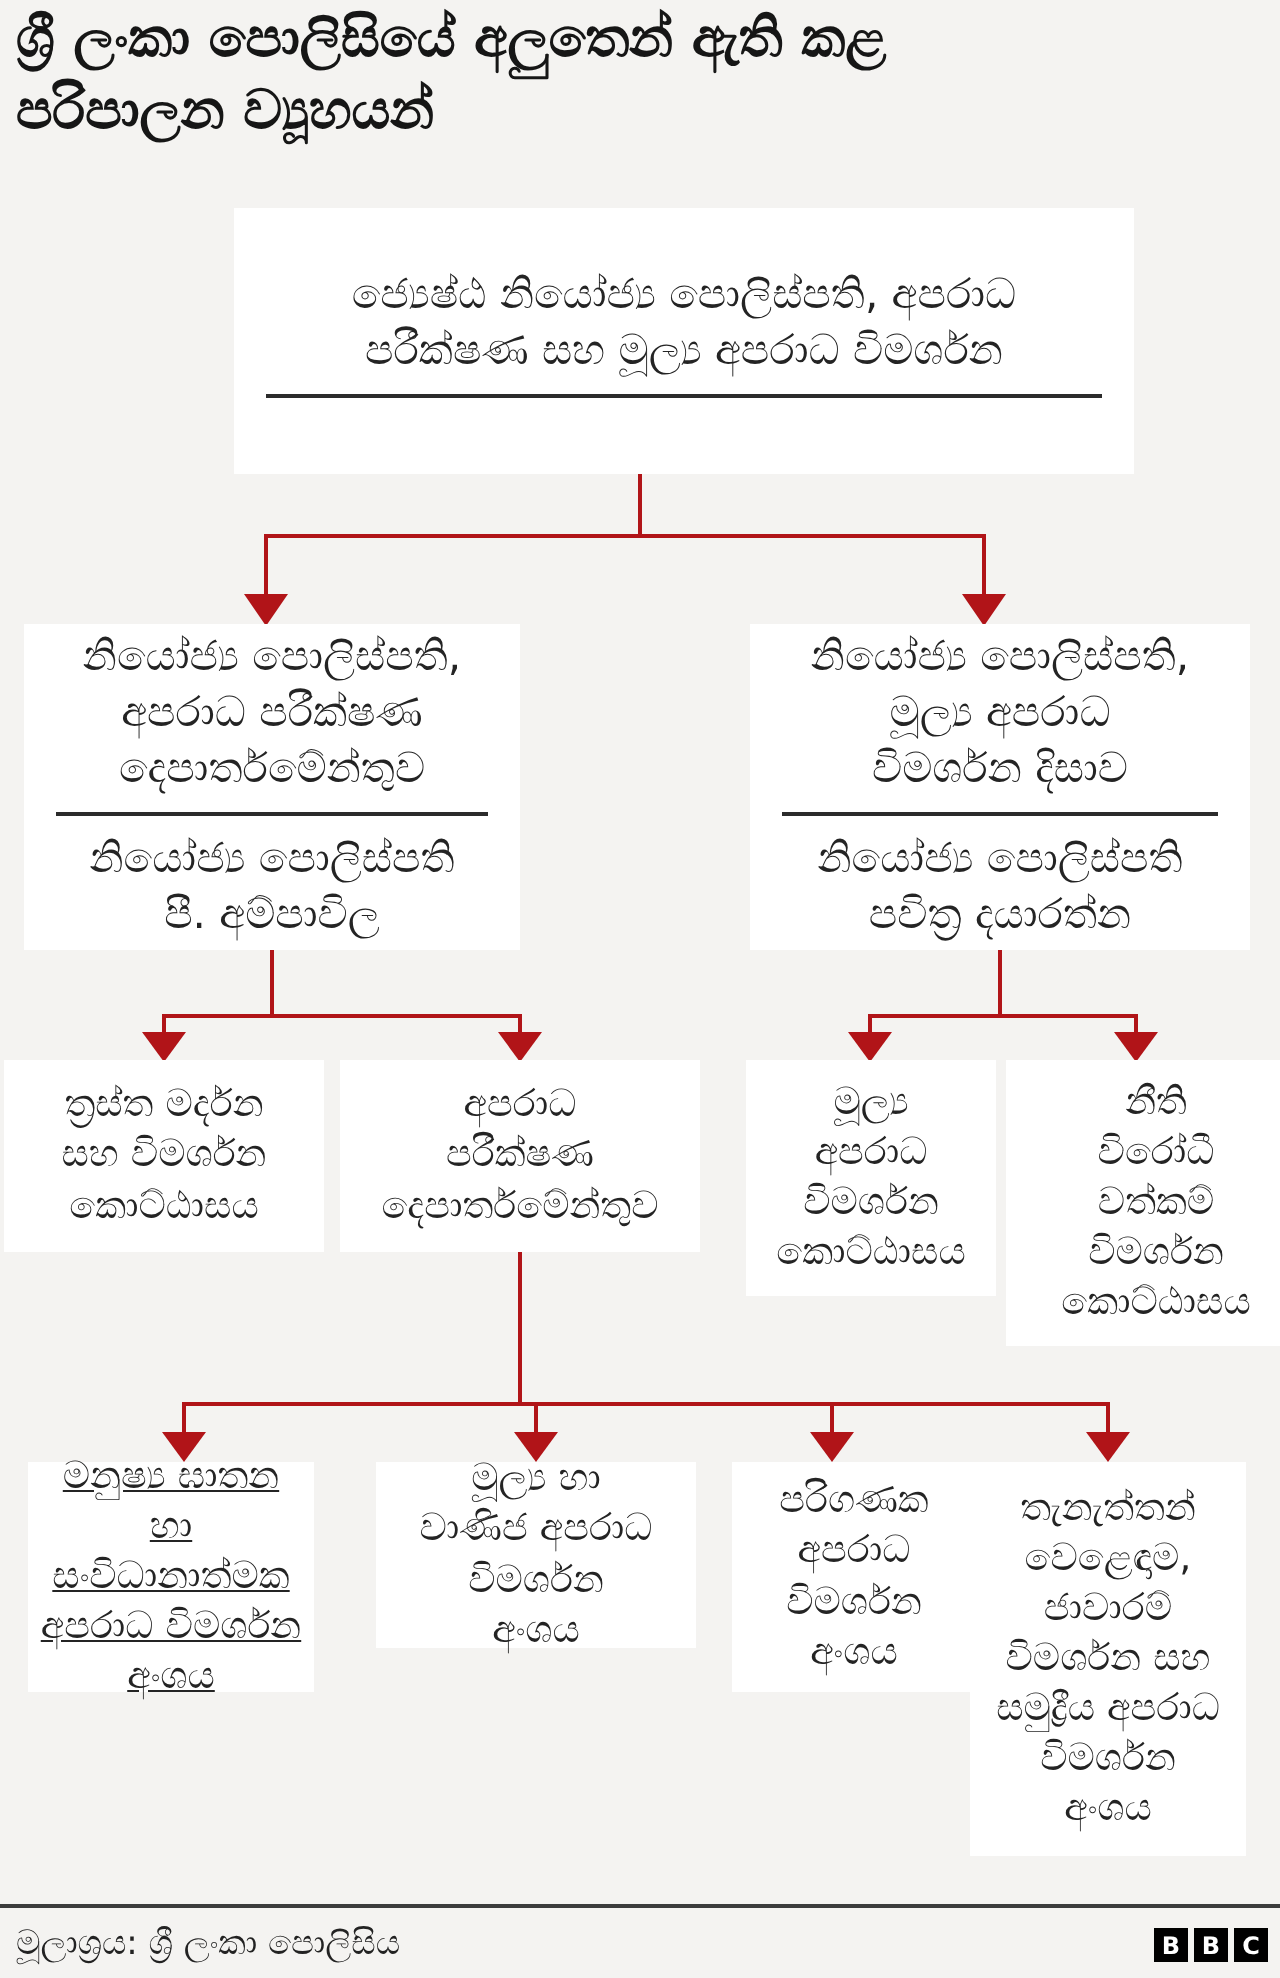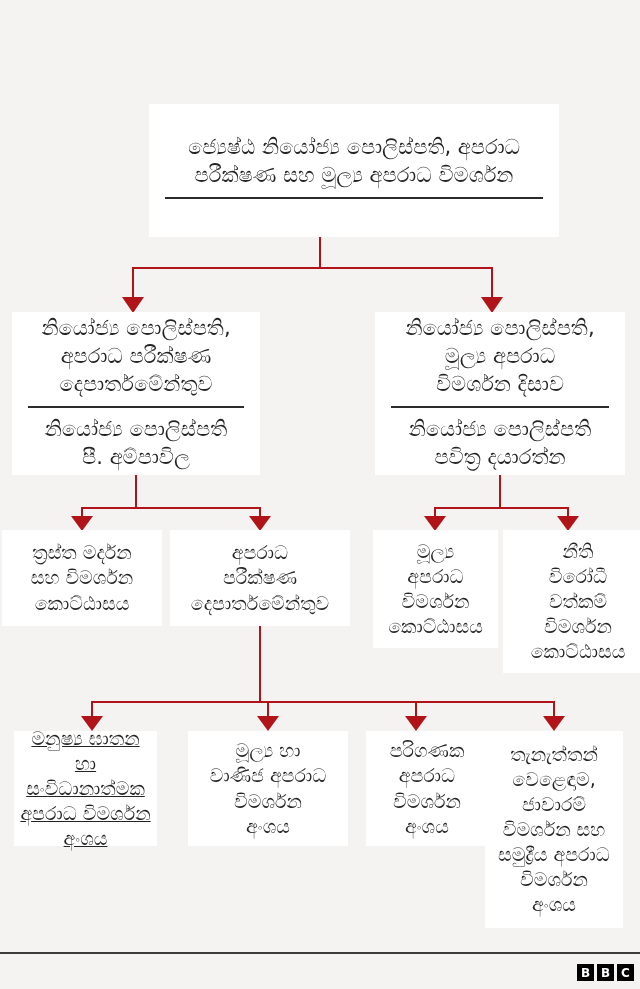--- a/index.html
+++ b/index.html
@@ -78,20 +78,22 @@
     display: flex;
     align-items: center;
     justify-content: center;
   }
 </style>
 </head>
 <body>
 
 <div class="canvas">
 
+  <h1 class="title">ශ්‍රී ලංකා පොලිසියේ අලුතෙන් ඇති කළ
+පරිපාලන ව්‍යූහයන්</h1>
 
   <svg class="connectors" viewBox="0 0 640 989" xmlns="http://www.w3.org/2000/svg">
     <g stroke="#b11418" stroke-width="2" fill="none">
 
       <path d="M320 237 V268"></path>
       <path d="M133 268 H492"></path>
       <path d="M133 267 V298"></path>
       <path d="M492 267 V298"></path>
 
       <path d="M136 475 V508"></path>
@@ -118,21 +120,21 @@
       <polygon points="249,516 271,516 260,531"></polygon>
       <polygon points="424,516 446,516 435,531"></polygon>
       <polygon points="557,516 579,516 568,531"></polygon>
       <polygon points="81,716 103,716 92,731"></polygon>
       <polygon points="257,716 279,716 268,731"></polygon>
       <polygon points="405,716 427,716 416,731"></polygon>
       <polygon points="543,716 565,716 554,731"></polygon>
     </g>
   </svg>
 
-  <div class="node lg" style="left:117px; top:104px; width:410px; height:133px;margin-left:32px;">
+  <div class="node lg" style="left:117px; top:104px; width:450px; height:133px;">
     <div class="txt">ජ්‍යෙෂ්ඨ නියෝජ්‍ය පොලිස්පති, අපරාධ
 පරීක්ෂණ සහ මූල්‍ය අපරාධ විමර්ශන</div>
     <div class="divider"></div>
   </div>
 
   <div class="node lg" style="left:12px; top:312px; width:248px; height:163px;">
     <div class="txt">නියෝජ්‍ය පොලිස්පති,
 අපරාධ පරීක්ෂණ
 දෙපාර්තමේන්තුව</div>
     <div class="divider"></div>
@@ -176,21 +178,21 @@
 කොට්ඨාසය</div>
   </div>
 
   <div class="node" style="left:14px; top:731px; width:143px; height:115px;text-decoration:underline;">
     <div class="txt">මනුෂ්‍ය ඝාතන හා
 සංවිධානාත්මක
 අපරාධ විමර්ශන
 අංශය</div>
   </div>
 
-  <div class="node" style="left:188px; top:731px; width:160px; height:115px;">
+  <div class="node" style="left:188px; top:731px; width:160px; height:93px;">
     <div class="txt">මූල්‍ය හා
 වාණිජ අපරාධ
 විමර්ශන
 අංශය</div>
   </div>
 
   <div class="node" style="left:366px; top:731px; width:122px; height:115px;">
     <div class="txt">පරිගණක
 අපරාධ
 විමර්ශන
@@ -201,19 +203,20 @@
     <div class="txt">තැනැත්තන්
 වෙළෙඳාම,
 ජාවාරම්
 විමර්ශන සහ
 සමුද්‍රීය අපරාධ
 විමර්ශන
 අංශය</div>
   </div>
 
   <div class="footer-rule"></div>
+  <div class="footer-source">මූලාශ්‍රය: ශ්‍රී ලංකා පොලිසිය</div>
   <div class="bbc-logo">
     <span class="bbc-block">B</span>
     <span class="bbc-block">B</span>
     <span class="bbc-block">C</span>
   </div>
 
 </div>
 
 </body></html>

